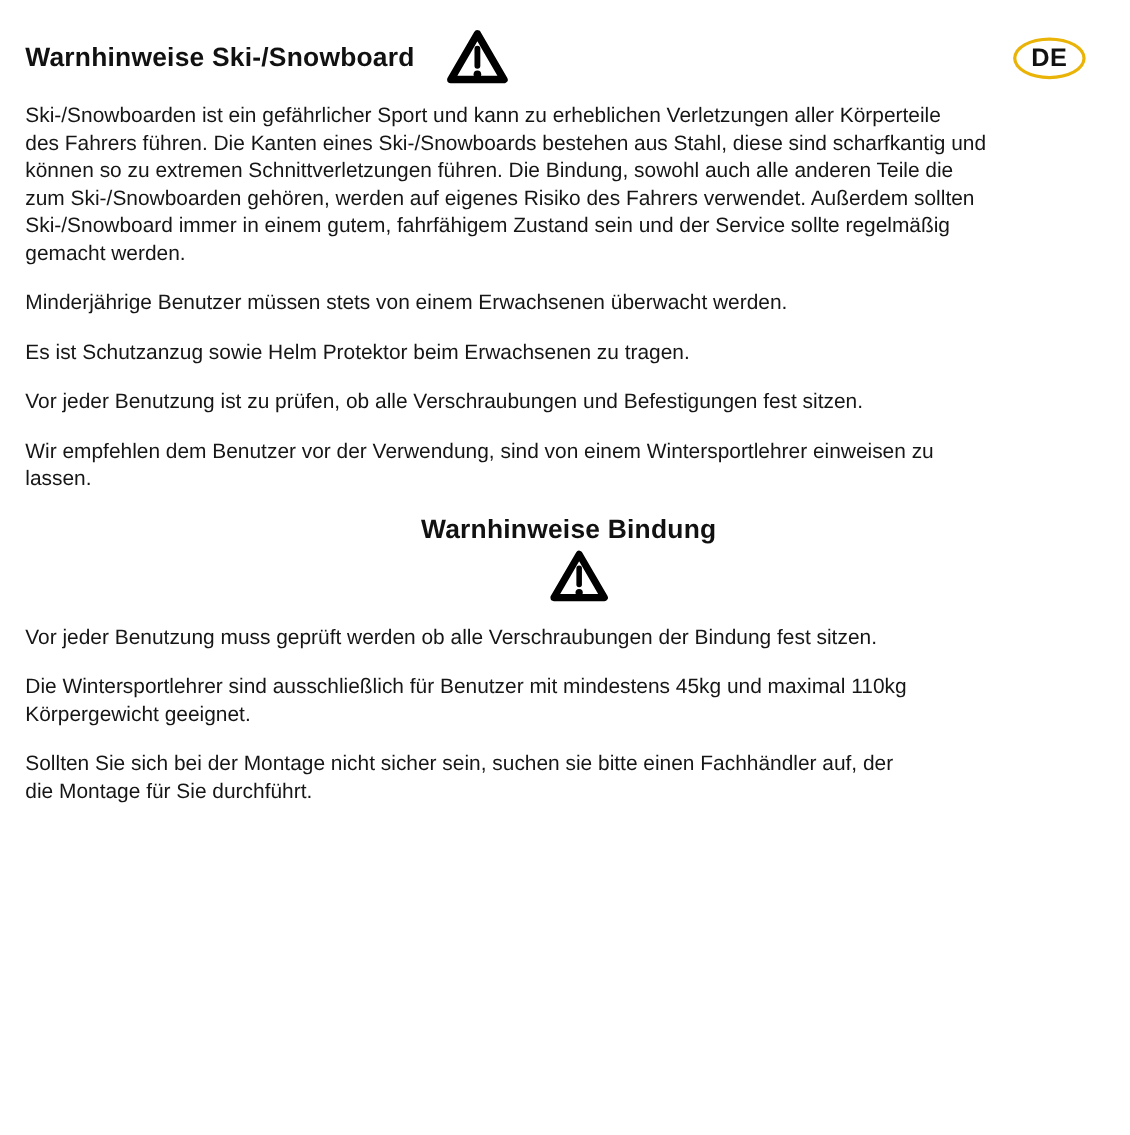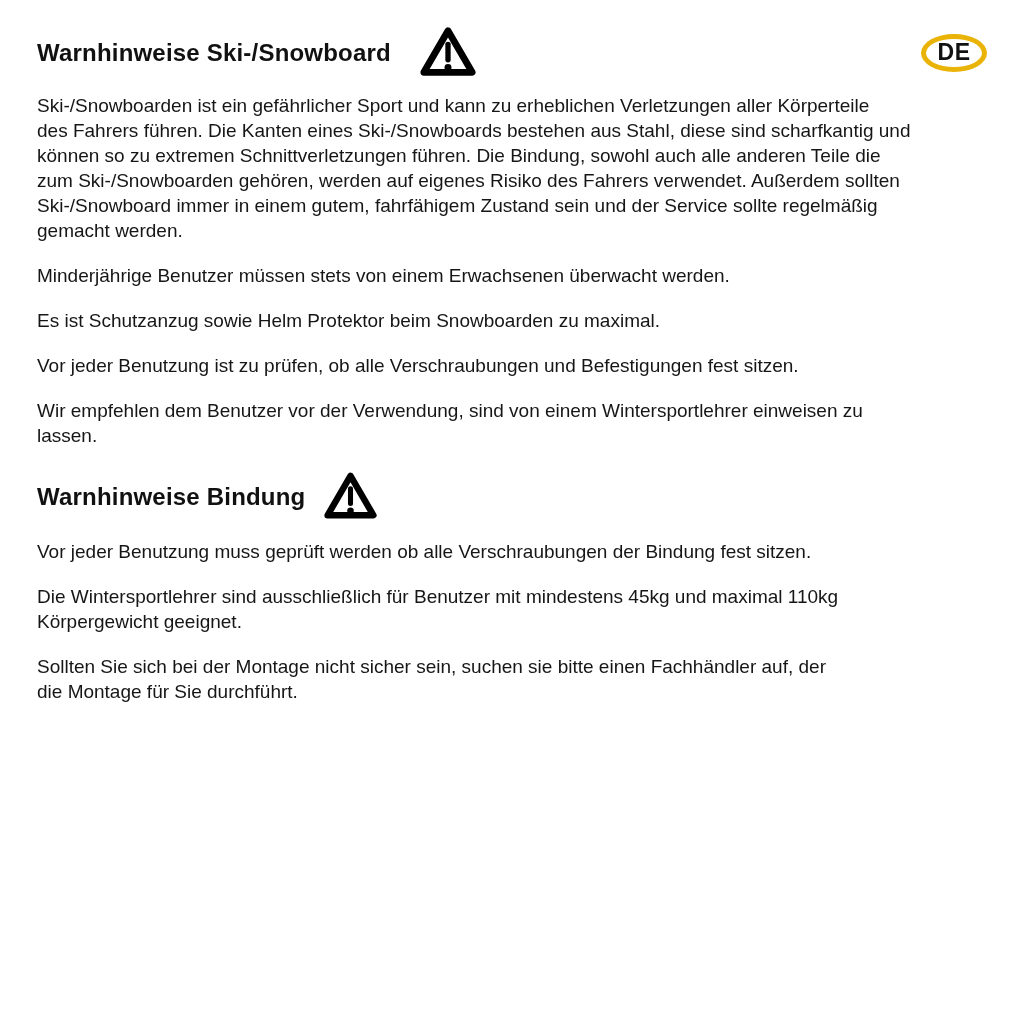--- a/index.html
+++ b/index.html
@@ -8,52 +8,53 @@
     background: #ffffff;
   }
   .page {
     position: relative;
     width: 1027px;
     height: 1032px;
     background: #ffffff;
     color: #161616;
     font-family: "Liberation Sans", "DejaVu Sans", sans-serif;
     box-sizing: border-box;
-    padding: 24px 16px 0 37px;
+    padding: 24px 16px 0 23px;
     overflow: hidden;
   }
   .section-header {
     display: flex;
     align-items: center;
     margin: 0 0 12px 0;
   }
   .section-header.second {
     margin-top: 14px;
     margin-bottom: 14px;
+    flex-direction: column;
   }
   .section-title {
     margin: 0;
     font-size: 24px;
     font-weight: bold;
     color: #111111;
     letter-spacing: 0.2px;
     white-space: nowrap;
   }
   .warning-icon {
     flex: 0 0 auto;
     display: block;
   }
   .warning-icon.first { margin-left: 28px; }
   .warning-icon.second { margin-left: 18px; }
   .de-badge {
     margin-left: auto;
     margin-right: 24px;
     width: 66px;
     height: 38px;
-    border: 5px solid #eab308;
+    border: 3px solid #eab308;
     border-radius: 50%;
     display: flex;
     align-items: center;
     justify-content: center;
     font-size: 23px;
     font-weight: bold;
     color: #111111;
     letter-spacing: 0.5px;
     box-sizing: border-box;
   }
@@ -82,21 +83,21 @@
     </div>
   </header>
 
   <p class="para">Ski-/Snowboarden ist ein gefährlicher Sport und kann zu erheblichen Verletzungen aller Körperteile
 des Fahrers führen. Die Kanten eines Ski-/Snowboards bestehen aus Stahl, diese sind scharfkantig und
 können so zu extremen Schnittverletzungen führen. Die Bindung, sowohl auch alle anderen Teile die
 zum Ski-/Snowboarden gehören, werden auf eigenes Risiko des Fahrers verwendet. Außerdem sollten
 Ski-/Snowboard immer in einem gutem, fahrfähigem Zustand sein und der Service sollte regelmäßig
 gemacht werden.</p>
   <p class="para">Minderjährige Benutzer müssen stets von einem Erwachsenen überwacht werden.</p>
-  <p class="para">Es ist Schutzanzug sowie Helm Protektor beim Snowboarden zu maximal.</p>
+  <p class="para">Es ist Schutzanzug sowie Helm Protektor beim Erwachsenen zu tragen.</p>
   <p class="para">Vor jeder Benutzung ist zu prüfen, ob alle Verschraubungen und Befestigungen fest sitzen.</p>
   <p class="para">Wir empfehlen dem Benutzer vor der Verwendung, sind von einem Wintersportlehrer einweisen zu
 lassen.</p>
 
   <header class="section-header second">
     <h2 class="section-title">Warnhinweise Bindung</h2>
     <svg class="warning-icon second" width="55" height="57" viewBox="0 0 60 57" aria-hidden="true">
       <path d="M30 6 L55 49 L5 49 Z" fill="none" stroke="#000000" stroke-width="7" stroke-linejoin="round"></path>
       <line x1="30" y1="20" x2="30" y2="36" stroke="#000000" stroke-width="5.5" stroke-linecap="round"></line>
       <circle cx="30" cy="44" r="3.6" fill="#000000"></circle>

